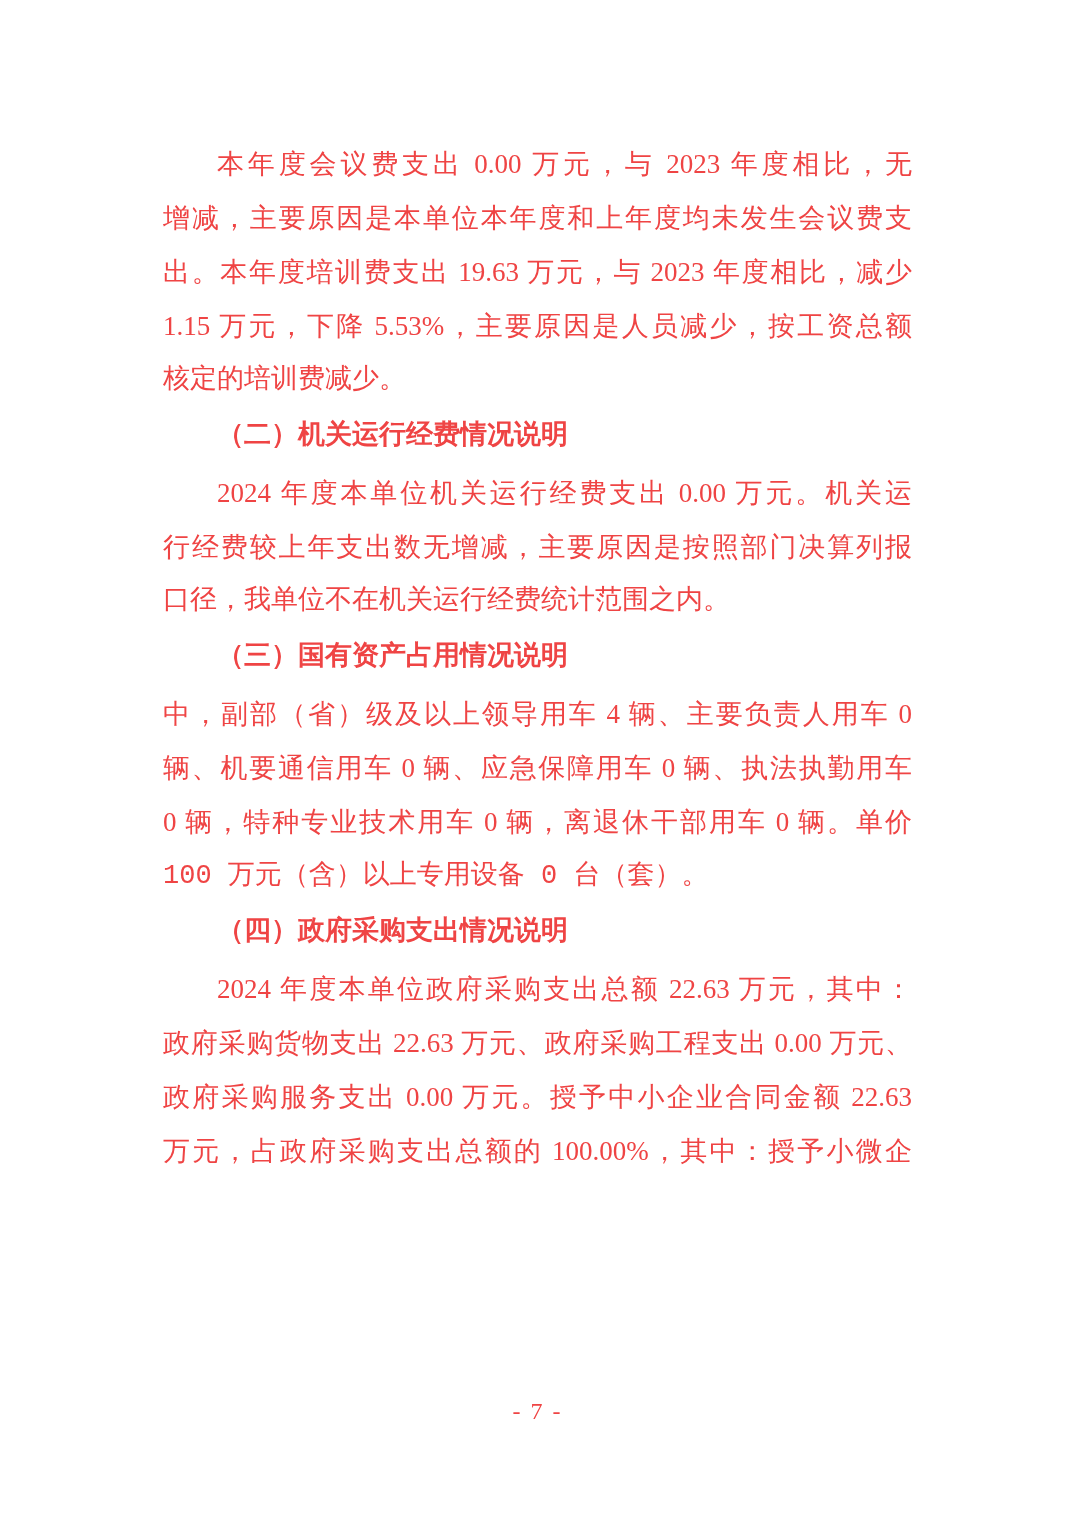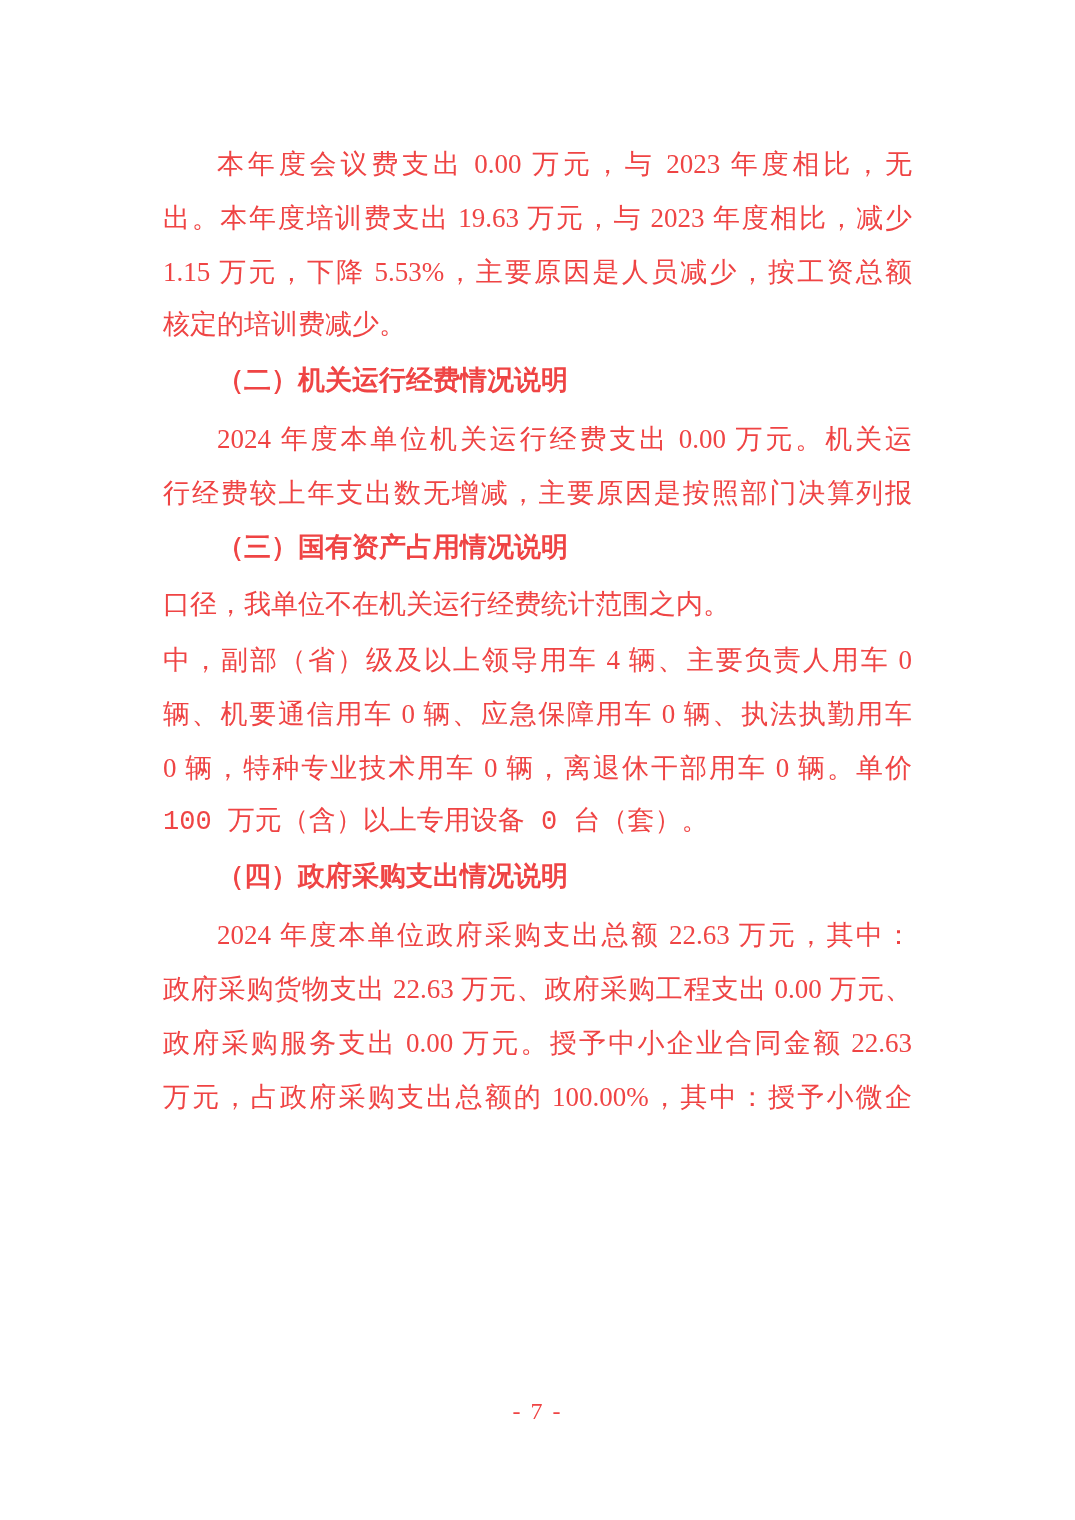--- a/index.html
+++ b/index.html
@@ -49,28 +49,29 @@
     font-size: 24px;
     letter-spacing: 2px;
   }
 </style>
 </head>
 <body style="background: rgb(255, 255, 255);">
 
 <div class="sheet" style="color: #ef4444;">
   <div class="content" id="content">
       <div class="line first">本年度会议费支出 0.00 万元，与 2023 年度相比，无</div>
+      <div class="line">增减，主要原因是本单位本年度和上年度均未发生会议费支</div>
       <div class="line">出。本年度培训费支出 19.63 万元，与 2023 年度相比，减少</div>
       <div class="line">1.15 万元，下降 5.53%，主要原因是人员减少，按工资总额</div>
       <div class="line last">核定的培训费减少。</div>
       <div class="line heading">（二）机关运行经费情况说明</div>
       <div class="line first">2024 年度本单位机关运行经费支出 0.00 万元。机关运</div>
       <div class="line">行经费较上年支出数无增减，主要原因是按照部门决算列报</div>
+      <div class="line last">口径，我单位不在机关运行经费统计范围之内。</div>
       <div class="line heading">（三）国有资产占用情况说明</div>
-      <div class="line last">口径，我单位不在机关运行经费统计范围之内。</div>
       <div class="line">中，副部（省）级及以上领导用车 4 辆、主要负责人用车 0</div>
       <div class="line">辆、机要通信用车 0 辆、应急保障用车 0 辆、执法执勤用车</div>
       <div class="line">0 辆，特种专业技术用车 0 辆，离退休干部用车 0 辆。单价</div>
       <div class="line last">100 万元（含）以上专用设备 0 台（套）。</div>
       <div class="line heading">（四）政府采购支出情况说明</div>
       <div class="line first">2024 年度本单位政府采购支出总额 22.63 万元，其中：</div>
       <div class="line">政府采购货物支出 22.63 万元、政府采购工程支出 0.00 万元、</div>
       <div class="line">政府采购服务支出 0.00 万元。授予中小企业合同金额 22.63</div>
       <div class="line">万元，占政府采购支出总额的 100.00%，其中：授予小微企</div>
     </div>

